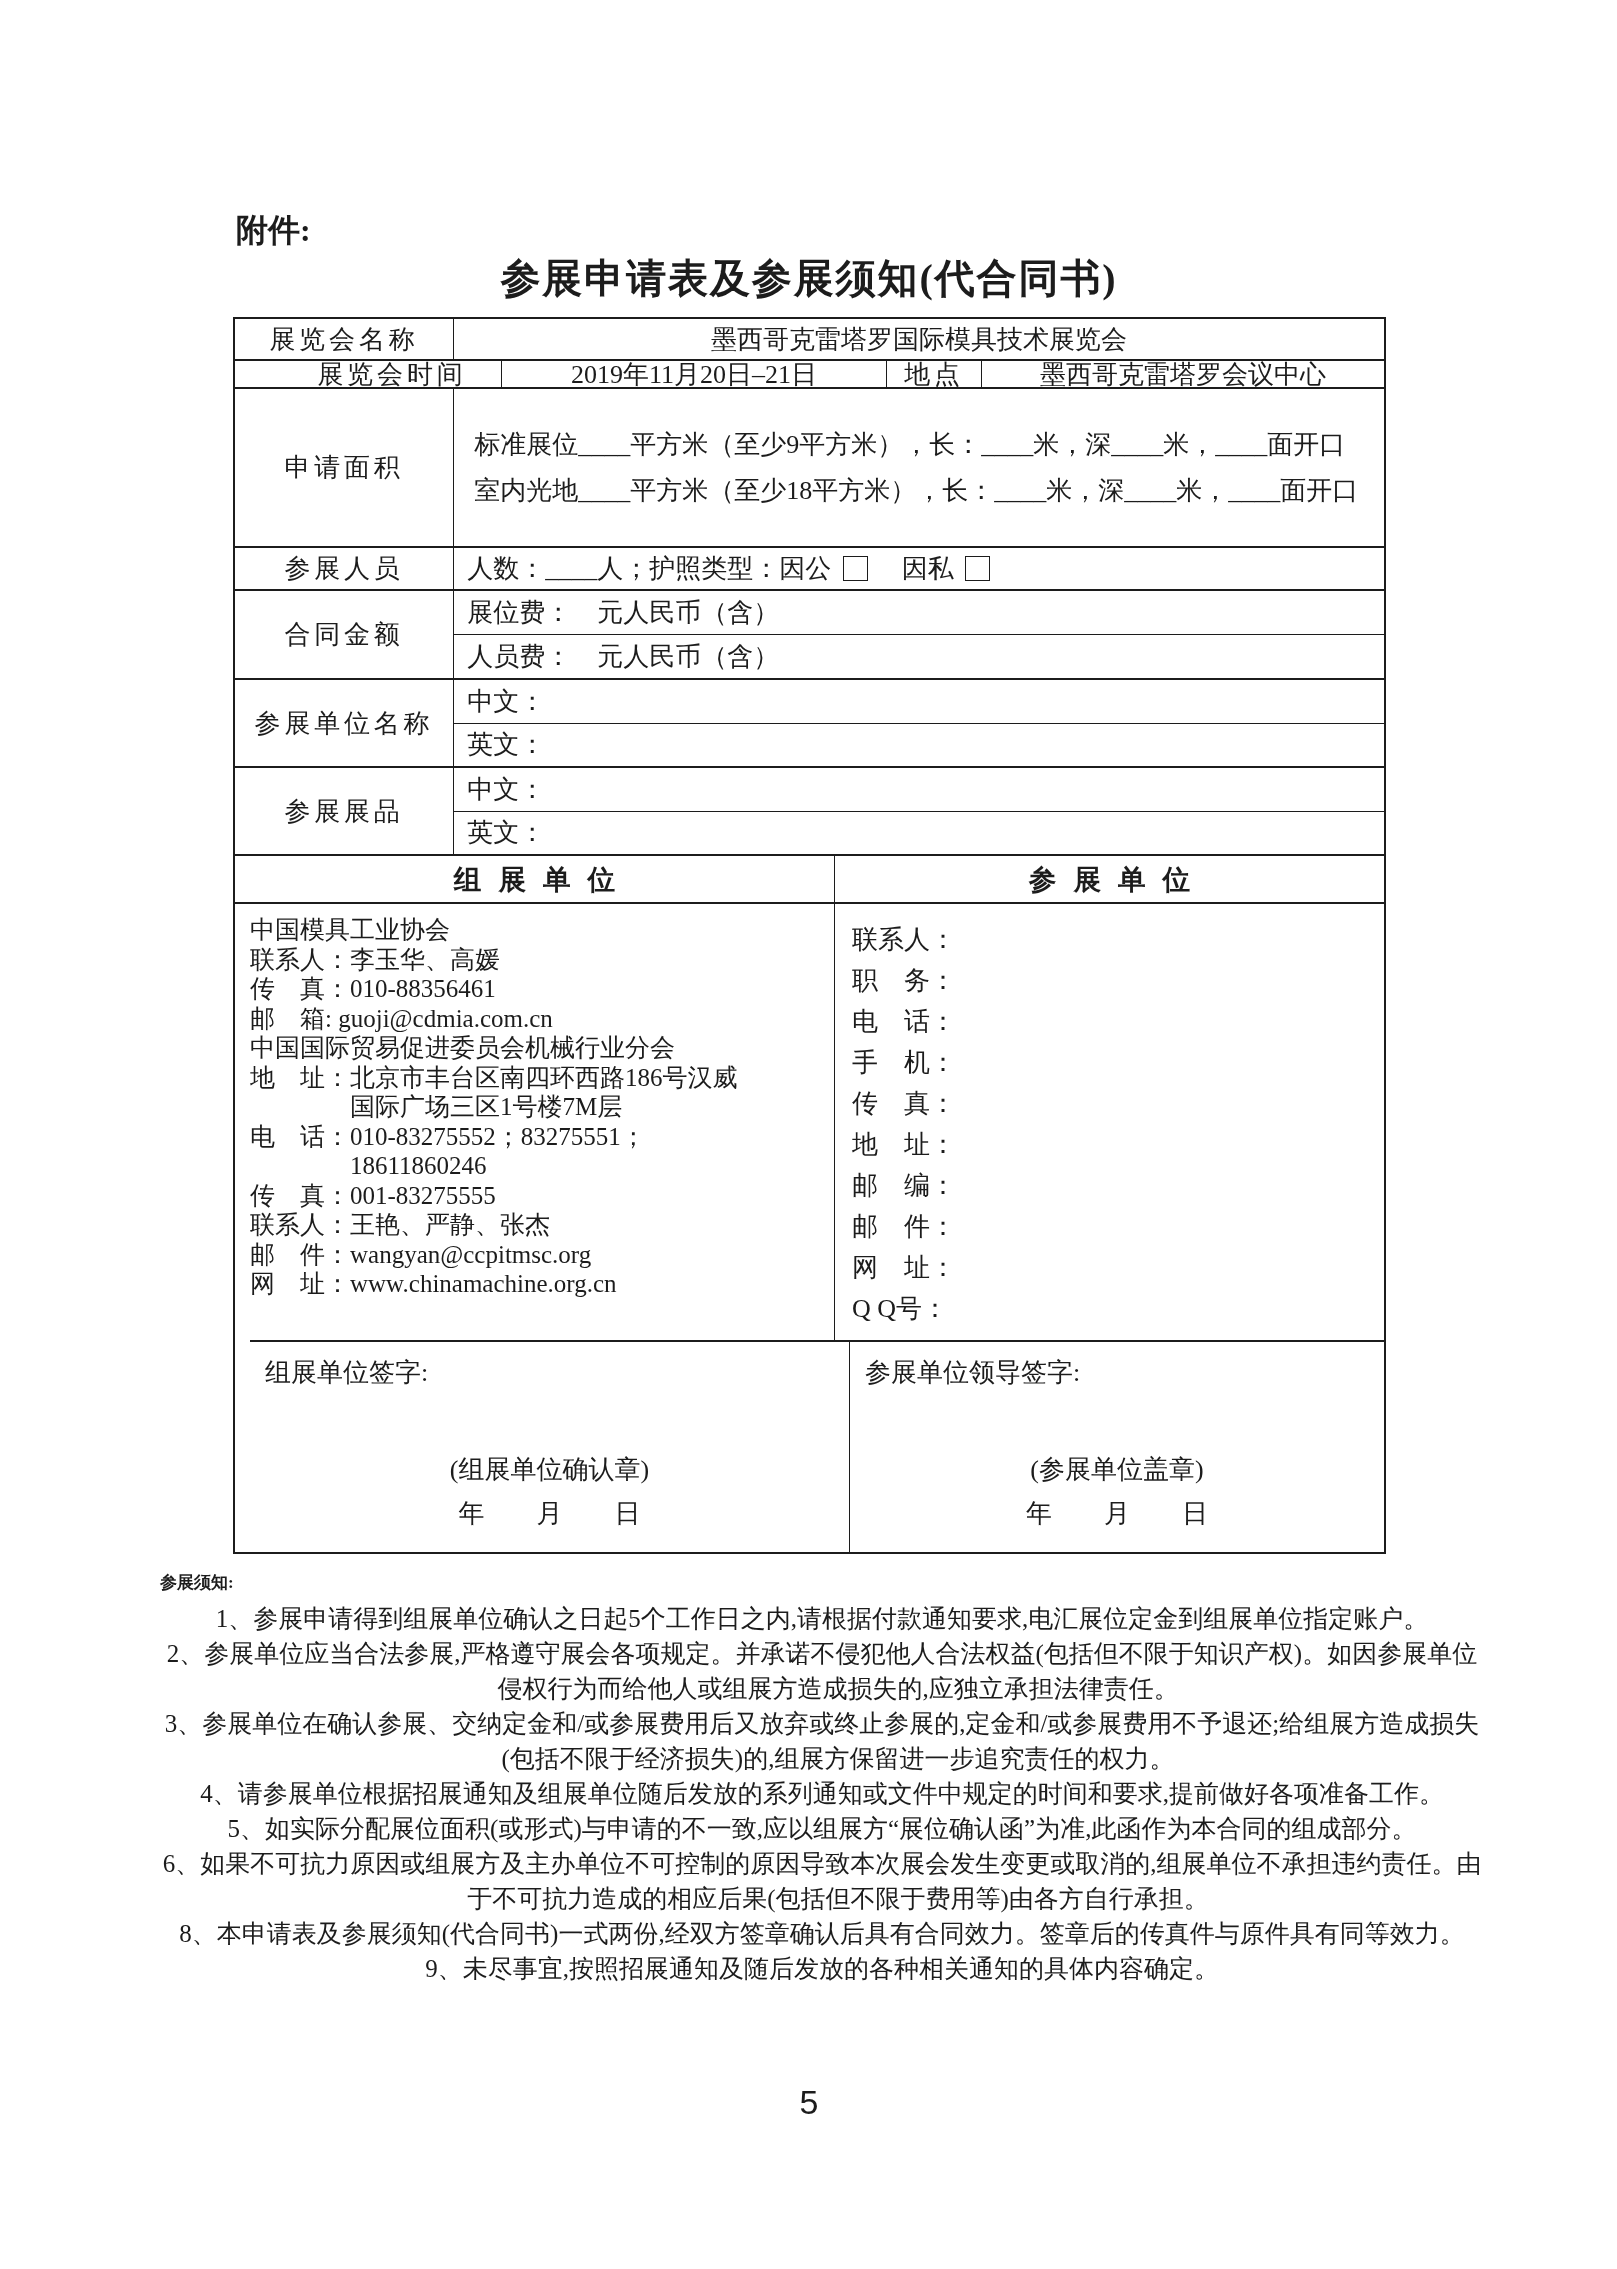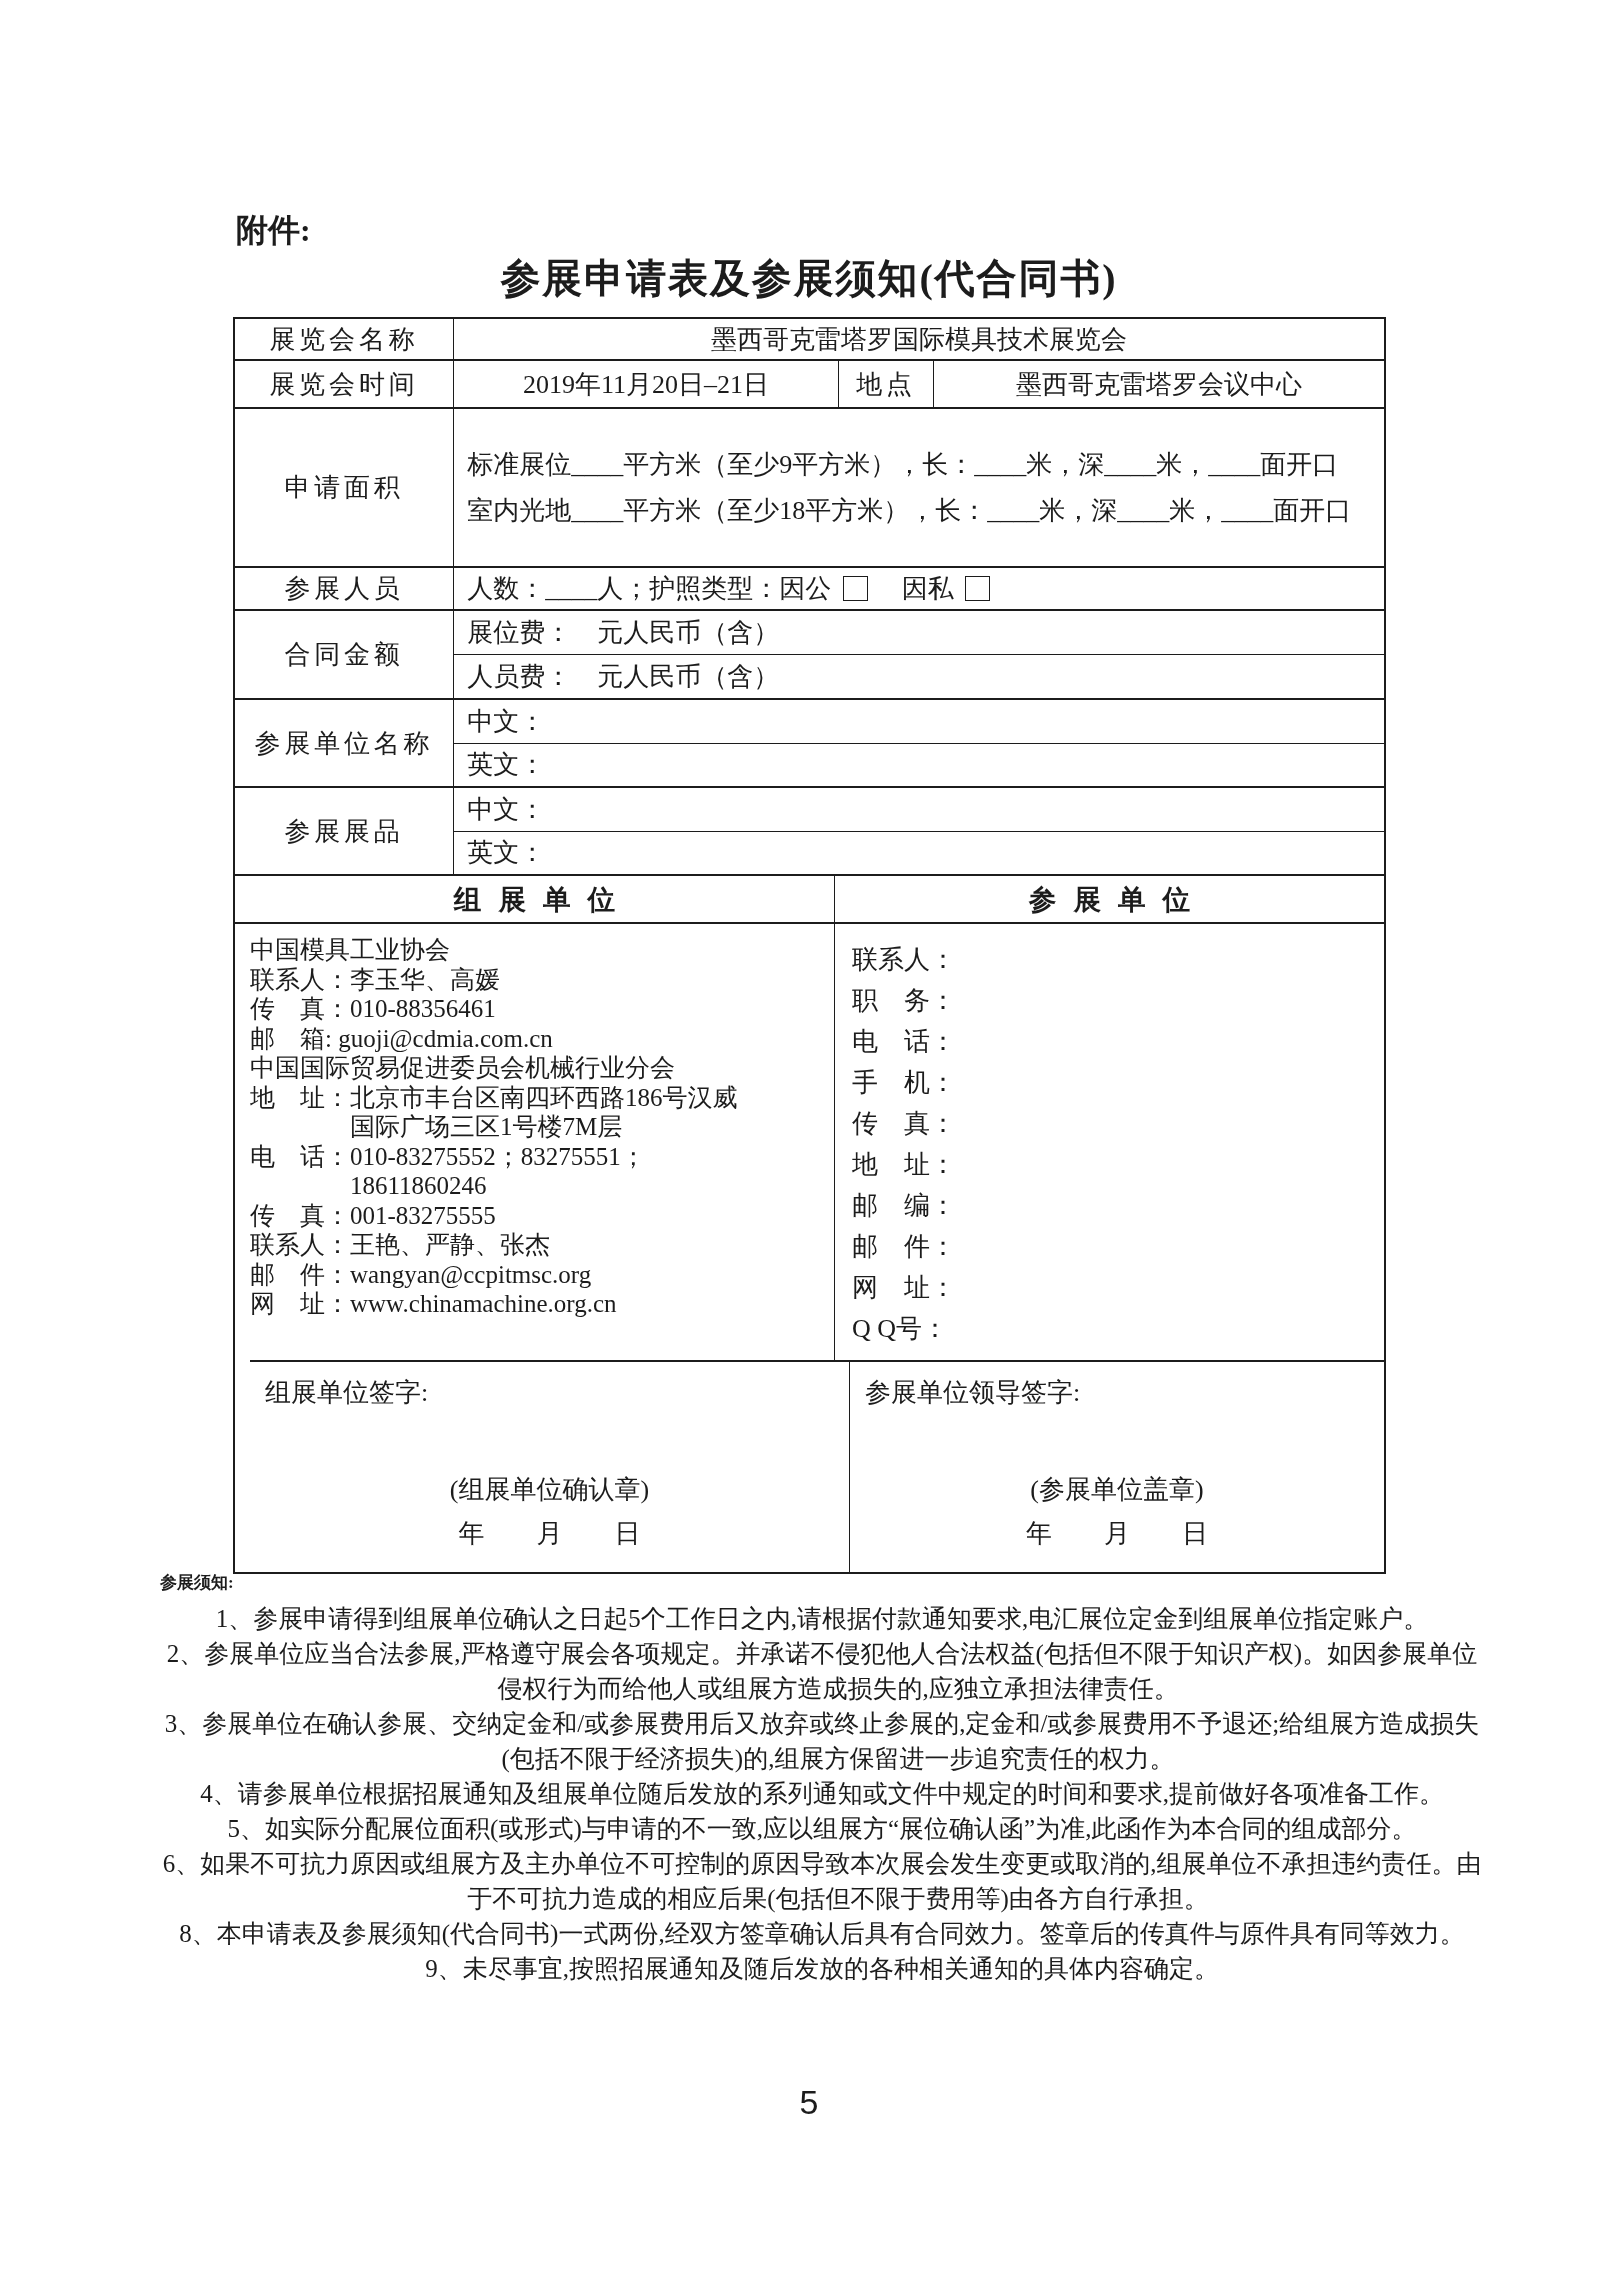--- a/index.html
+++ b/index.html
@@ -44,34 +44,34 @@
   .label-cell {
     flex: 0 0 219px;
     width: 219px;
     border-right: 1.9px solid #1c1c1c;
     justify-content: center;
     text-align: center;
     letter-spacing: 3.8px;
   }
   .content-center { flex: 1; justify-content: center; padding-left: 0; }
   .r1 { height: 40px; }
-  .r2 { height: 48px; }
+  .r2 { height: 28px; padding-left: 48px; }
   .r3 { height: 159px; }
   .r4 { height: 43px; }
   .r5 { height: 89px; }
   .r6 { height: 88px; }
   .r7 { height: 88px; }
   .r8 { height: 48px; }
   .r9 { height: 438px; }
   .r10 { height: 212px; margin-left: 15px; }
   .time-cell { flex: 0 0 385px; justify-content: center; border-right: 1.9px solid #1c1c1c; }
   .loc-label-cell { flex: 0 0 95px; justify-content: center; border-right: 1.9px solid #1c1c1c; letter-spacing: 3.8px; }
   .loc-value-cell { flex: 1; justify-content: center; }
   .area-cell { flex: 1; display: flex; flex-direction: column; justify-content: center; padding-left: 13.3px; }
-  .area-cell .line { line-height: 46px; white-space: pre; }
+  .area-cell .line { line-height: 46px; white-space: pre; margin-left: 7px; }
   .stack { flex: 1; display: flex; flex-direction: column; }
   .sub { flex: 1; display: flex; align-items: center; padding-left: 13.3px; white-space: pre; }
   .sub + .sub { border-top: 1.9px solid #1c1c1c; }
   .checkbox {
     display: inline-block;
     width: 25px;
     height: 25px;
     border: 1.9px solid #1c1c1c;
     margin-left: 11.4px;
     flex: 0 0 auto;

